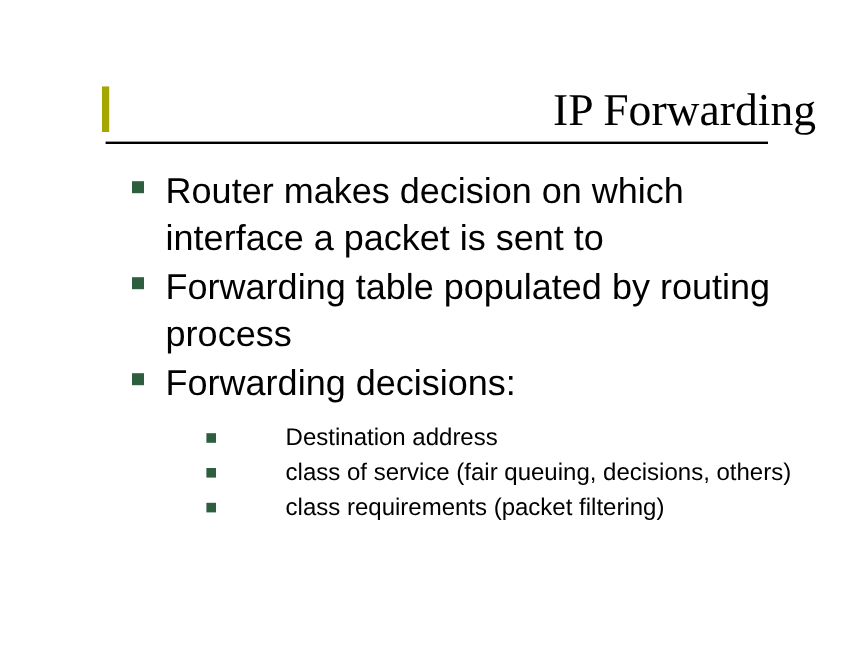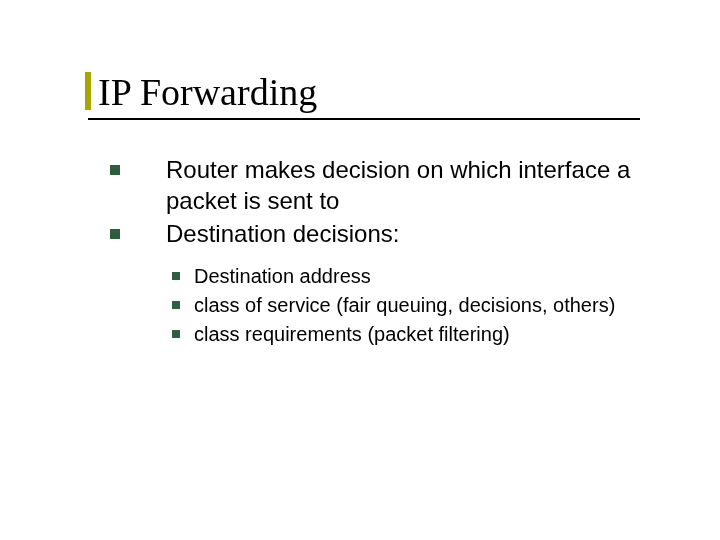--- a/index.html
+++ b/index.html
@@ -11,21 +11,22 @@
       overflow: hidden;
     }
     .slide {
       width: 720px;
       height: 540px;
       position: relative;
       padding: 70px 40px 40px 80px;
     }
     .title-wrap {
       position: relative;
-      margin-bottom: 34px;
+      margin-bottom: 20px;
+      text-align: right;
     }
     .title-accent {
       position: absolute;
       left: 5px;
       top: 2px;
       width: 6px;
       height: 38px;
       background: #a6a600;
     }
     .title {
@@ -44,24 +45,23 @@
       background: #000;
     }
     .content {
       padding-left: 30px;
       padding-top: 6px;
     }
     .l1 {
       display: flex;
       align-items: flex-start;
       margin-bottom: 2px;
-      font-size: 24px;
+      font-size: 30px;
       line-height: 1.3;
       color: #000;
-      gap: 28px;
     }
     .l1 .bullet {
       flex: 0 0 auto;
       width: 10px;
       height: 10px;
       background: #2d5f3f;
       margin-top: 11px;
       margin-right: 18px;
     }
     .l1 .text { flex: 1; }
@@ -77,41 +77,45 @@
       color: #000;
     }
     .l2 .bullet {
       flex: 0 0 auto;
       width: 8px;
       height: 8px;
       background: #2d5f3f;
       margin-top: 10px;
       margin-right: 14px;
     }
-    .l2 .text { flex: 1; }
+    .l2 .text { flex: 1; margin-left: 44px; }
   </style>
 </head>
 <body>
 
 <div class="slide">
   <div class="title-wrap">
     <div class="title-accent"></div>
     <h1 class="title">IP Forwarding</h1>
     <div class="underline"></div>
   </div>
 
   <div class="content">
 
     <div class="l1">
       <span class="bullet"></span>
       <span class="text">Router makes decision on which interface a packet is sent to</span>
     </div>
     <div class="l1">
       <span class="bullet"></span>
-      <span class="text">Destination decisions:</span>
+      <span class="text">Forwarding table populated by routing process</span>
+    </div>
+    <div class="l1">
+      <span class="bullet"></span>
+      <span class="text">Forwarding decisions:</span>
     </div>
 
     <div class="sublist">
       <div class="l2">
         <span class="bullet"></span>
         <span class="text">Destination address</span>
       </div>
       <div class="l2">
         <span class="bullet"></span>
         <span class="text">class of service (fair queuing, decisions, others)</span>

